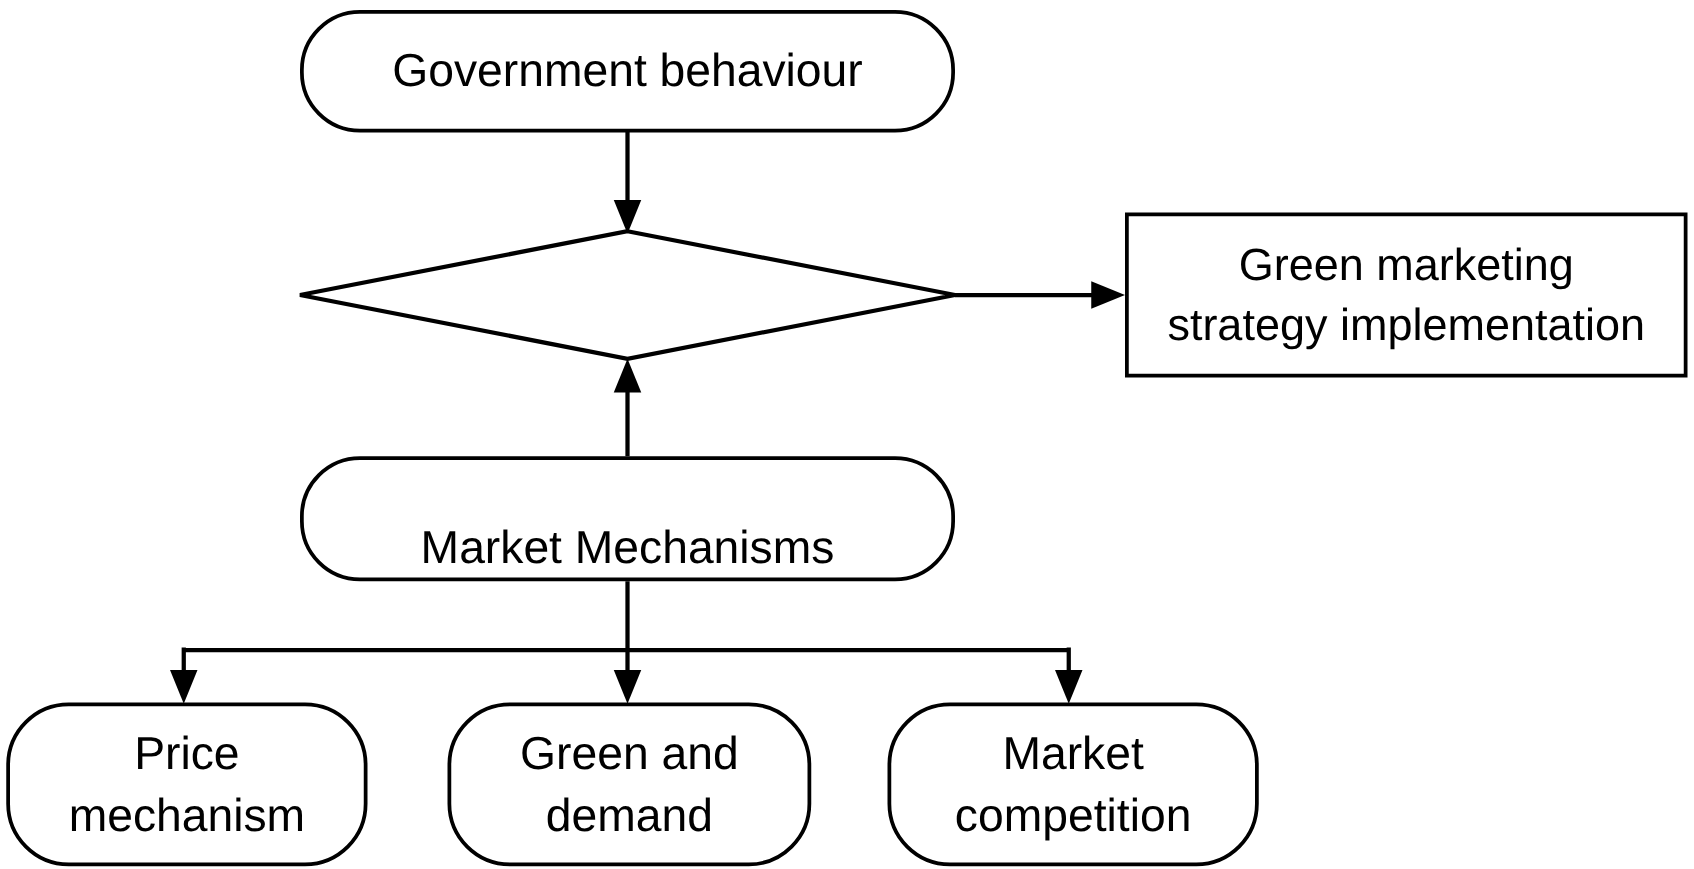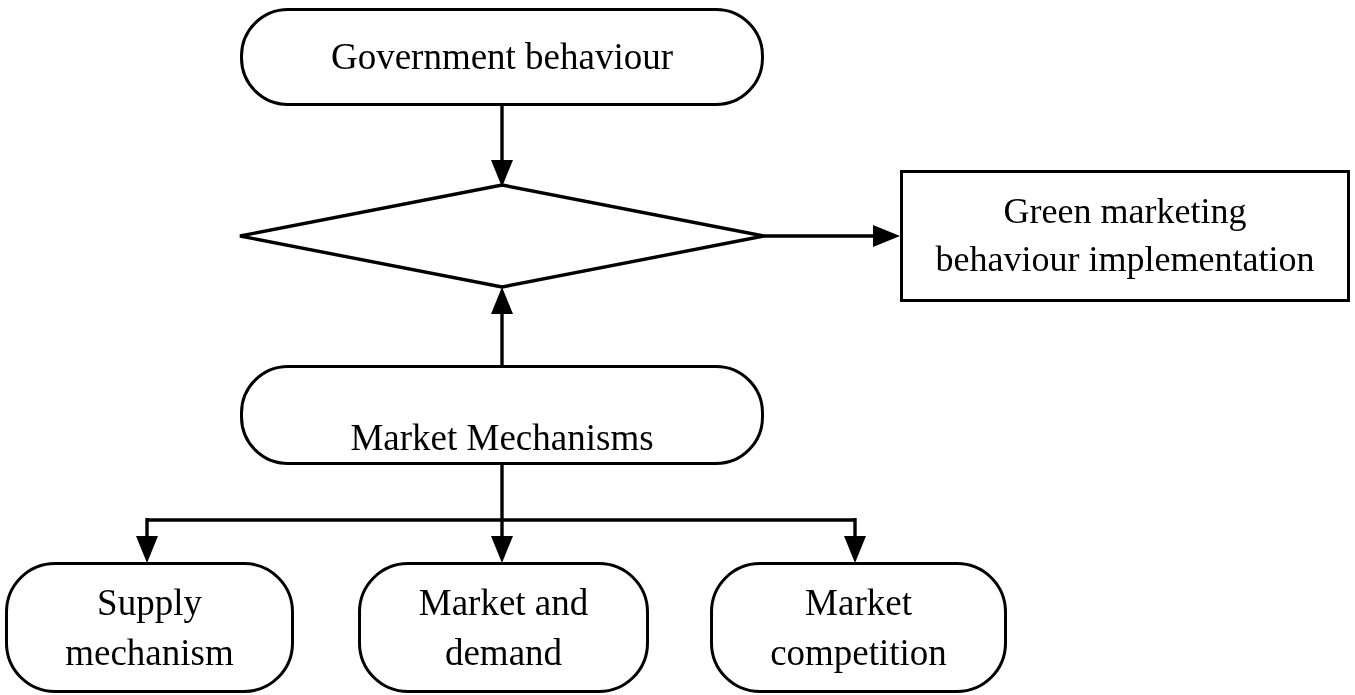--- a/index.html
+++ b/index.html
@@ -5,21 +5,21 @@
   html, body {
     margin: 0;
     padding: 0;
     background: #ffffff;
   }
   .canvas {
     position: relative;
     width: 1355px;
     height: 695px;
     background: #ffffff;
-    font-family: Liberation Serif, serif;
+    font-family: Liberation Sans, sans-serif;
     color: #000000;
     overflow: hidden;
   }
   .edges {
     position: absolute;
     left: 0;
     top: 0;
     width: 1355px;
     height: 695px;
   }
@@ -105,34 +105,34 @@
     <polygon class="diamond" points="502,185 764,236 502,287 240,236"></polygon>
   </svg>
 
   <div class="node rounded" id="node-government">
     <span>Government behaviour</span>
   </div>
 
 
   <div class="node rect" id="node-green-marketing">
     <span>Green marketing
-behaviour implementation</span>
+strategy implementation</span>
   </div>
 
   <div class="node rounded" id="node-market-mechanisms">
     <span>Market Mechanisms</span>
   </div>
 
   <div class="node rounded-b" id="node-price-mechanism">
-    <span>Supply
+    <span>Price
 mechanism</span>
   </div>
 
   <div class="node rounded-b" id="node-supply-demand">
-    <span>Market and
+    <span>Green and
 demand</span>
   </div>
 
   <div class="node rounded-b" id="node-market-competition">
     <span>Market
 competition</span>
   </div>
 
 </div>
 

